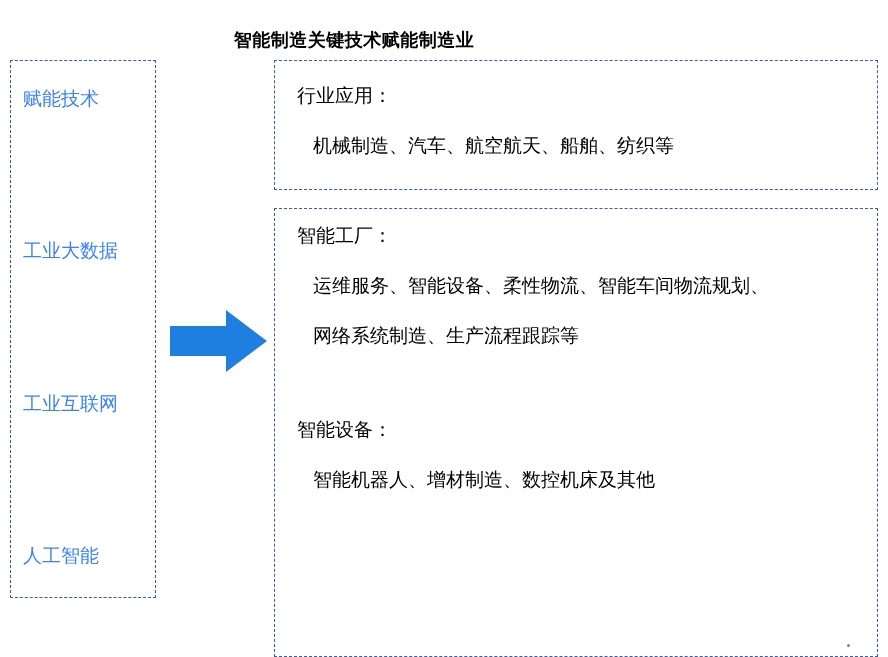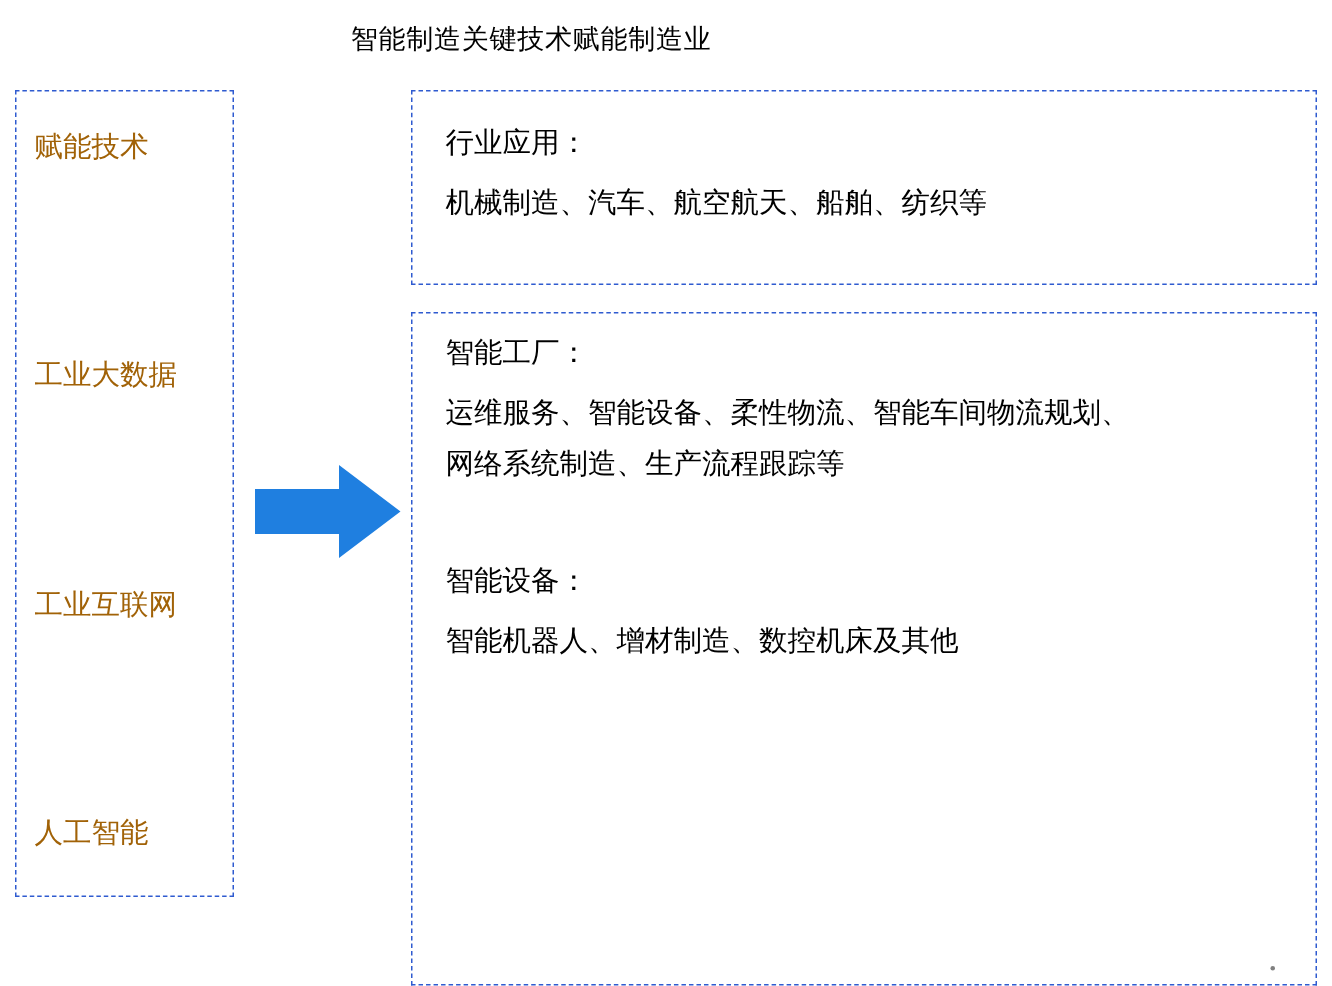--- a/index.html
+++ b/index.html
@@ -11,26 +11,26 @@
     width: 888px;
     height: 657px;
     position: relative;
     font-family: "Liberation Sans", sans-serif;
     color: #000000;
     overflow: hidden;
   }
 
   #diagram-title {
     position: absolute;
-    top: 14px;
+    top: 28px;
     left: 0;
     width: 708px;
     text-align: center;
     font-size: 18px;
-    font-weight: normal;
+    font-weight: bold;
     letter-spacing: 0.5px;
     font-family: "Liberation Sans", sans-serif;
   }
 
   .dashed-box {
     position: absolute;
     border: 1.5px dashed #2f5bd0;
     box-sizing: border-box;
     background: #ffffff;
   }
@@ -42,21 +42,21 @@
     width: 146px;
     height: 538px;
     display: flex;
     flex-direction: column;
     justify-content: space-between;
     padding: 22px 12px 26px 12px;
   }
   .tech-item {
     font-size: 19px;
     line-height: 31px;
-    color: #a16207;
+    color: #3b82f6;
     text-align: left;
   }
   .tech-item.first {
     font-size: 19px;
   }
   #tech-list {
     display: flex;
     flex-direction: column;
     justify-content: space-between;
     height: 100%;
@@ -89,21 +89,21 @@
   }
 
   .blk-heading {
     font-size: 19px;
     line-height: 34px;
     margin: 0 0 6px 0;
   }
   .blk-line {
     font-size: 19px;
     line-height: 34px;
-    margin: 0;
+    margin: 16px;
   }
   .group-gap {
     height: 44px;
   }
 
   #corner-dot {
     position: absolute;
     right: 38px;
     bottom: 10px;
     width: 3px;

